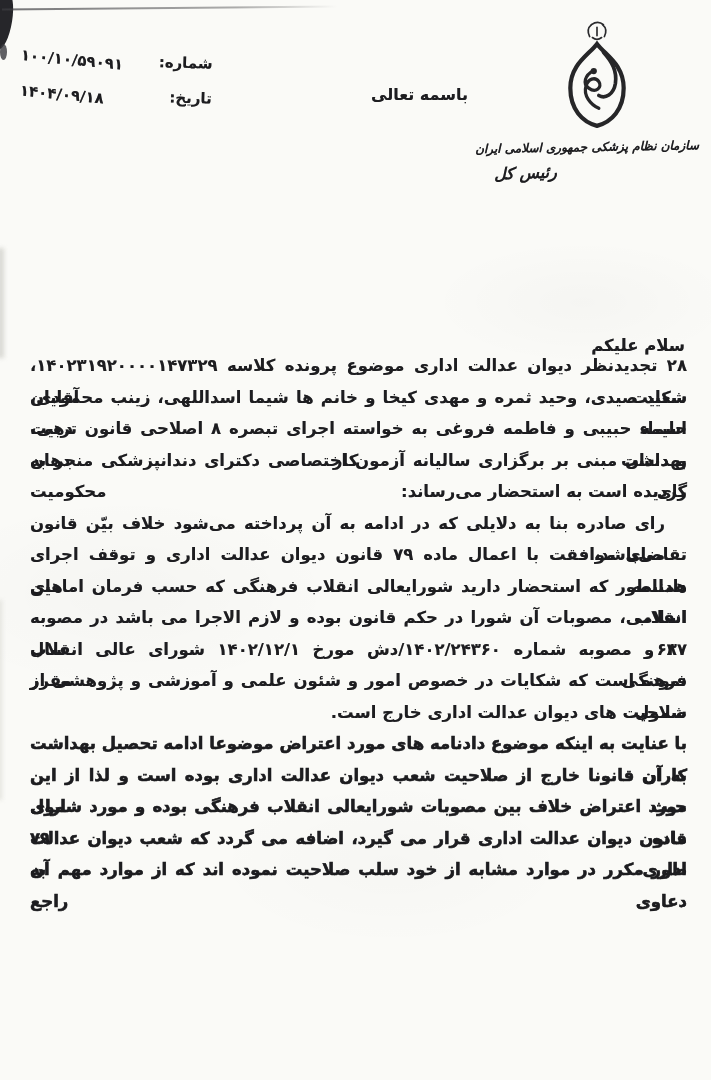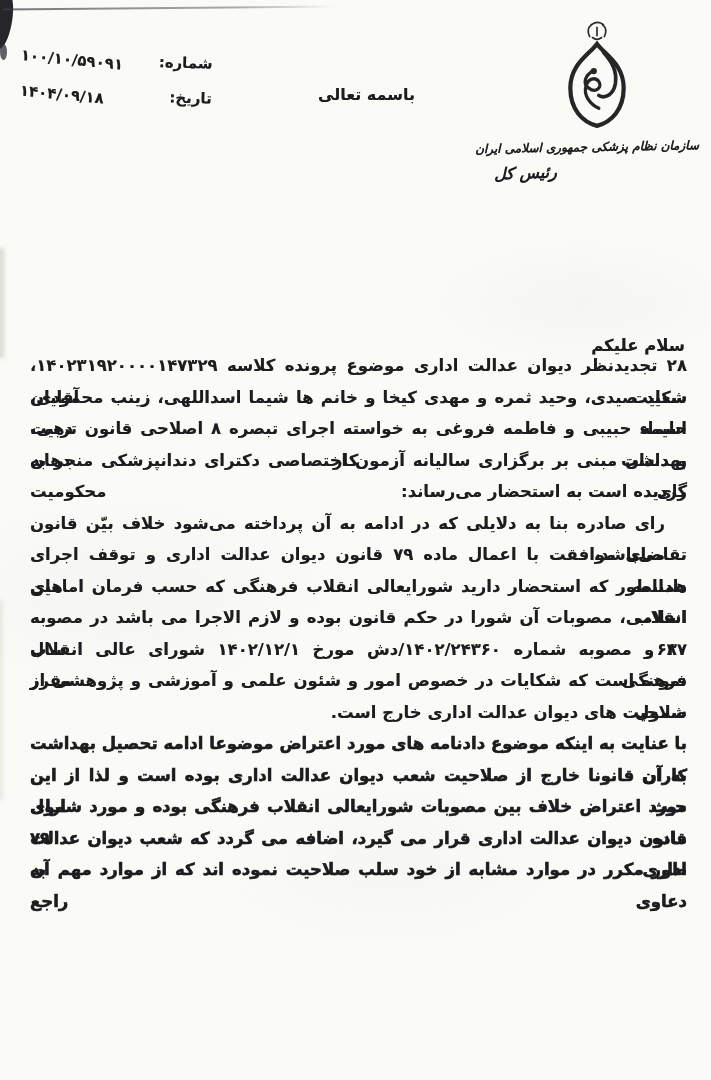--- a/index.html
+++ b/index.html
@@ -22,21 +22,21 @@
   .corner-blob{left:-6px;top:-8px;width:18px;height:58px;background:#26262a;border-radius:45% 55% 60% 40%;transform:rotate(9deg);}
   .corner-blob2{left:0px;top:44px;width:7px;height:16px;background:#3a3a3e;border-radius:50%;opacity:.8;}
   .topline{left:2px;top:7px;width:335px;height:2.4px;background:linear-gradient(90deg,#3c3c40,#8a8a8a 70%,rgba(150,150,150,0));transform:rotate(-0.5deg);opacity:.7;}
   .edge-smudge{left:-3px;top:248px;width:7px;height:110px;background:#d9d9d4;filter:blur(2px);}
   .edge-smudge2{left:-3px;top:600px;width:5px;height:200px;background:#e3e3de;filter:blur(2px);}
   
   .refblock{position:absolute;top:52px;left:20px;width:192px;transform:rotate(1.6deg);}
   .refrow{display:flex;justify-content:space-between;align-items:center;margin-bottom:17px;}
   .reflabel{font-size:15px;font-weight:700;letter-spacing:.2px;}
   .refvalue{font-size:15px;font-weight:700;transform:rotate(4deg);direction:ltr;}
-  .besmellah{position:absolute;top:85px;left:318px;width:150px;text-align:left;font-size:16px;font-weight:700;}
+  .besmellah{position:absolute;top:85px;left:318px;width:150px;text-align:right;font-size:16px;font-weight:700;}
   .emblem-wrap{position:absolute;top:18px;right:12px;width:205px;text-align:left;}
   .emblem-svg{display:block;margin:0 auto;opacity:.93;}
   .org-name{margin-top:2px;font-size:12px;font-weight:700;font-style:italic;white-space:nowrap;letter-spacing:-.2px;transform:rotate(-1deg);}
   .org-title{margin-top:7px;font-size:16px;font-weight:700;font-style:italic;transform:rotate(-2deg);}
   
   .soft{text-shadow:0 0 .4px rgba(20,20,25,.45);}
   .recipient{position:absolute;top:236px;right:24px;left:30px;text-align:right;}
   .recipient .rline{height:41px;line-height:41px;font-size:18px;font-weight:700;-webkit-text-stroke:.45px #1d1d20;}
   .salutation{position:absolute;top:336px;right:26px;font-size:16.5px;font-weight:700;}
   .bodytext{position:absolute;top:350px;right:24px;left:30px;}

